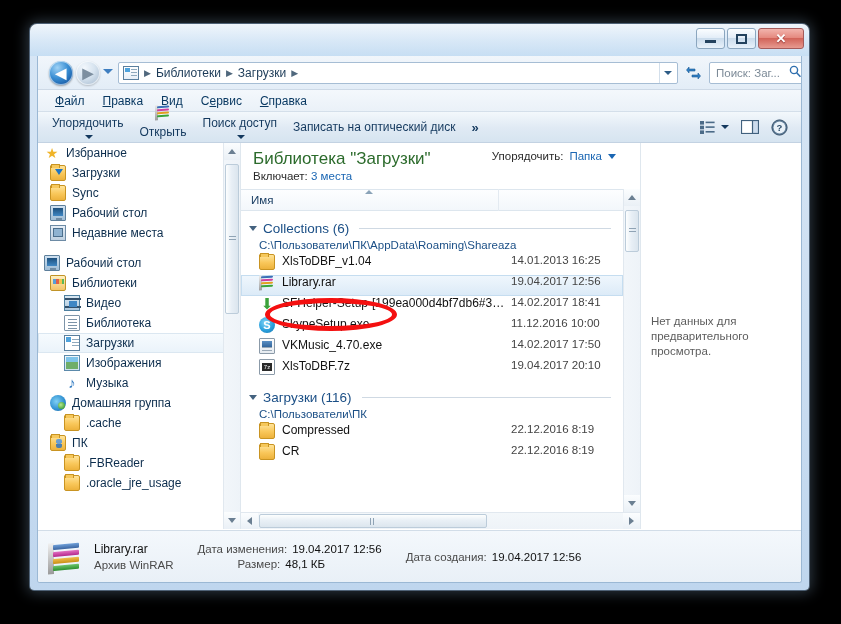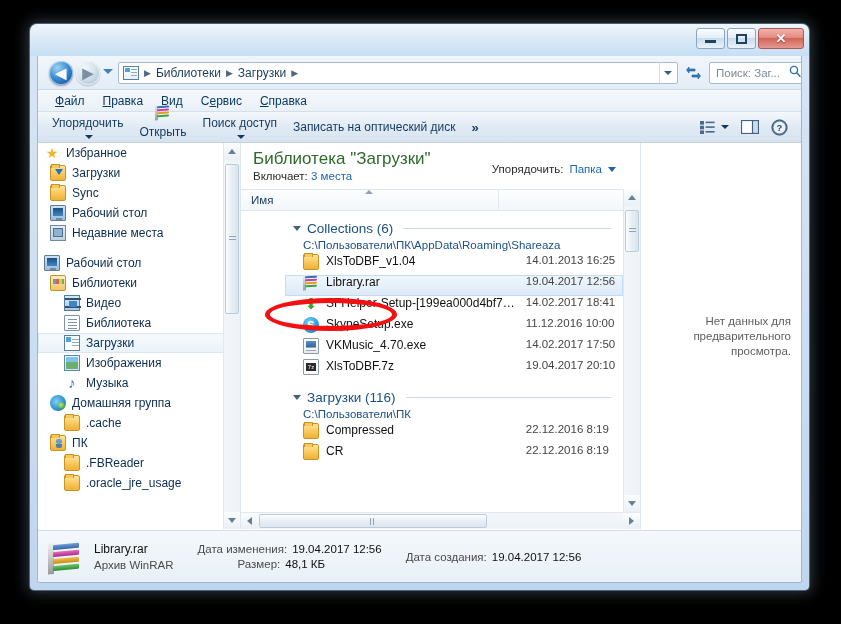--- a/index.html
+++ b/index.html
@@ -414,21 +414,21 @@
     position: relative;
     background: #ffffff;
   }
   #libtitle {
     font-size: 17px; color: #2c6b2c; line-height: 20px;
     white-space: nowrap;
   }
   #libsub { font-size: 11.5px; color: #2a2a2a; margin-top: 1px; }
   #libsub .places { color: #1a66b3; cursor: pointer; }
   #arrangeby {
-    position: absolute; right: 24px; top: 20px;
+    position: absolute; right: 24px; top: 7px;
     display: flex; align-items: center; gap: 6px;
     font-size: 11.5px; color: #2a2a2a;
     white-space: nowrap;
   }
   #arrangeby .val { color: #1a66b3; cursor: pointer; }
   .caret-blue { width:0;height:0;border-left:4px solid transparent;border-right:4px solid transparent;border-top:5px solid #1a66b3; }
 
   #colhead {
     height: 22px;
     background: linear-gradient(180deg,#fdfeff 0%, #f3f7fb 100%);
@@ -451,21 +451,20 @@
   .col.rest { flex: 1 1 auto; border-right: none; }
   .sortcaret {
     position: absolute; left: 124px; top: 1px;
     width:0;height:0;border-left:4px solid transparent;border-right:4px solid transparent;
     border-bottom:4px solid #8aa3b8;
   }
 
   #filelist {
     position: absolute; left: 0; right: 17px; top: 68px; bottom: 17px;
     overflow: hidden;
-    padding-left: 44px;
   }
   .grouphdr {
     height: 22px; display: flex; align-items: center;
     padding-left: 8px; margin-top: 6px;
     font-size: 13.5px; color: #1b4f86;
     white-space: nowrap;
   }
   .grouphdr .gtri {
     width:0;height:0;margin-right:6px;
     border-left:4px solid transparent;border-right:4px solid transparent;border-top:5px solid #44627f;
@@ -571,21 +570,21 @@
   }
   .hgrip { width:6px;height:7px;
     background: repeating-linear-gradient(90deg,#8fa3b5 0 1px, transparent 1px 3px); }
 
   
   #previewpane {
     width: 161px;
     border-left: 1px solid #dfe7ee;
     background: #ffffff;
     display: flex; align-items: center; justify-content: center;
-    text-align: right;
+    text-align: left;
     padding: 0 10px;
   }
   #previewtext { font-size: 11.5px; color: #5d5d5d; line-height: 15px; }
 
   
   #details {
     position: absolute; left: 0; right: 0; bottom: 0;
     height: 52px;
     background: linear-gradient(180deg,#f4f8fc 0%, #e9f0f7 100%);
     border-top: 1px solid #d2dde8;

